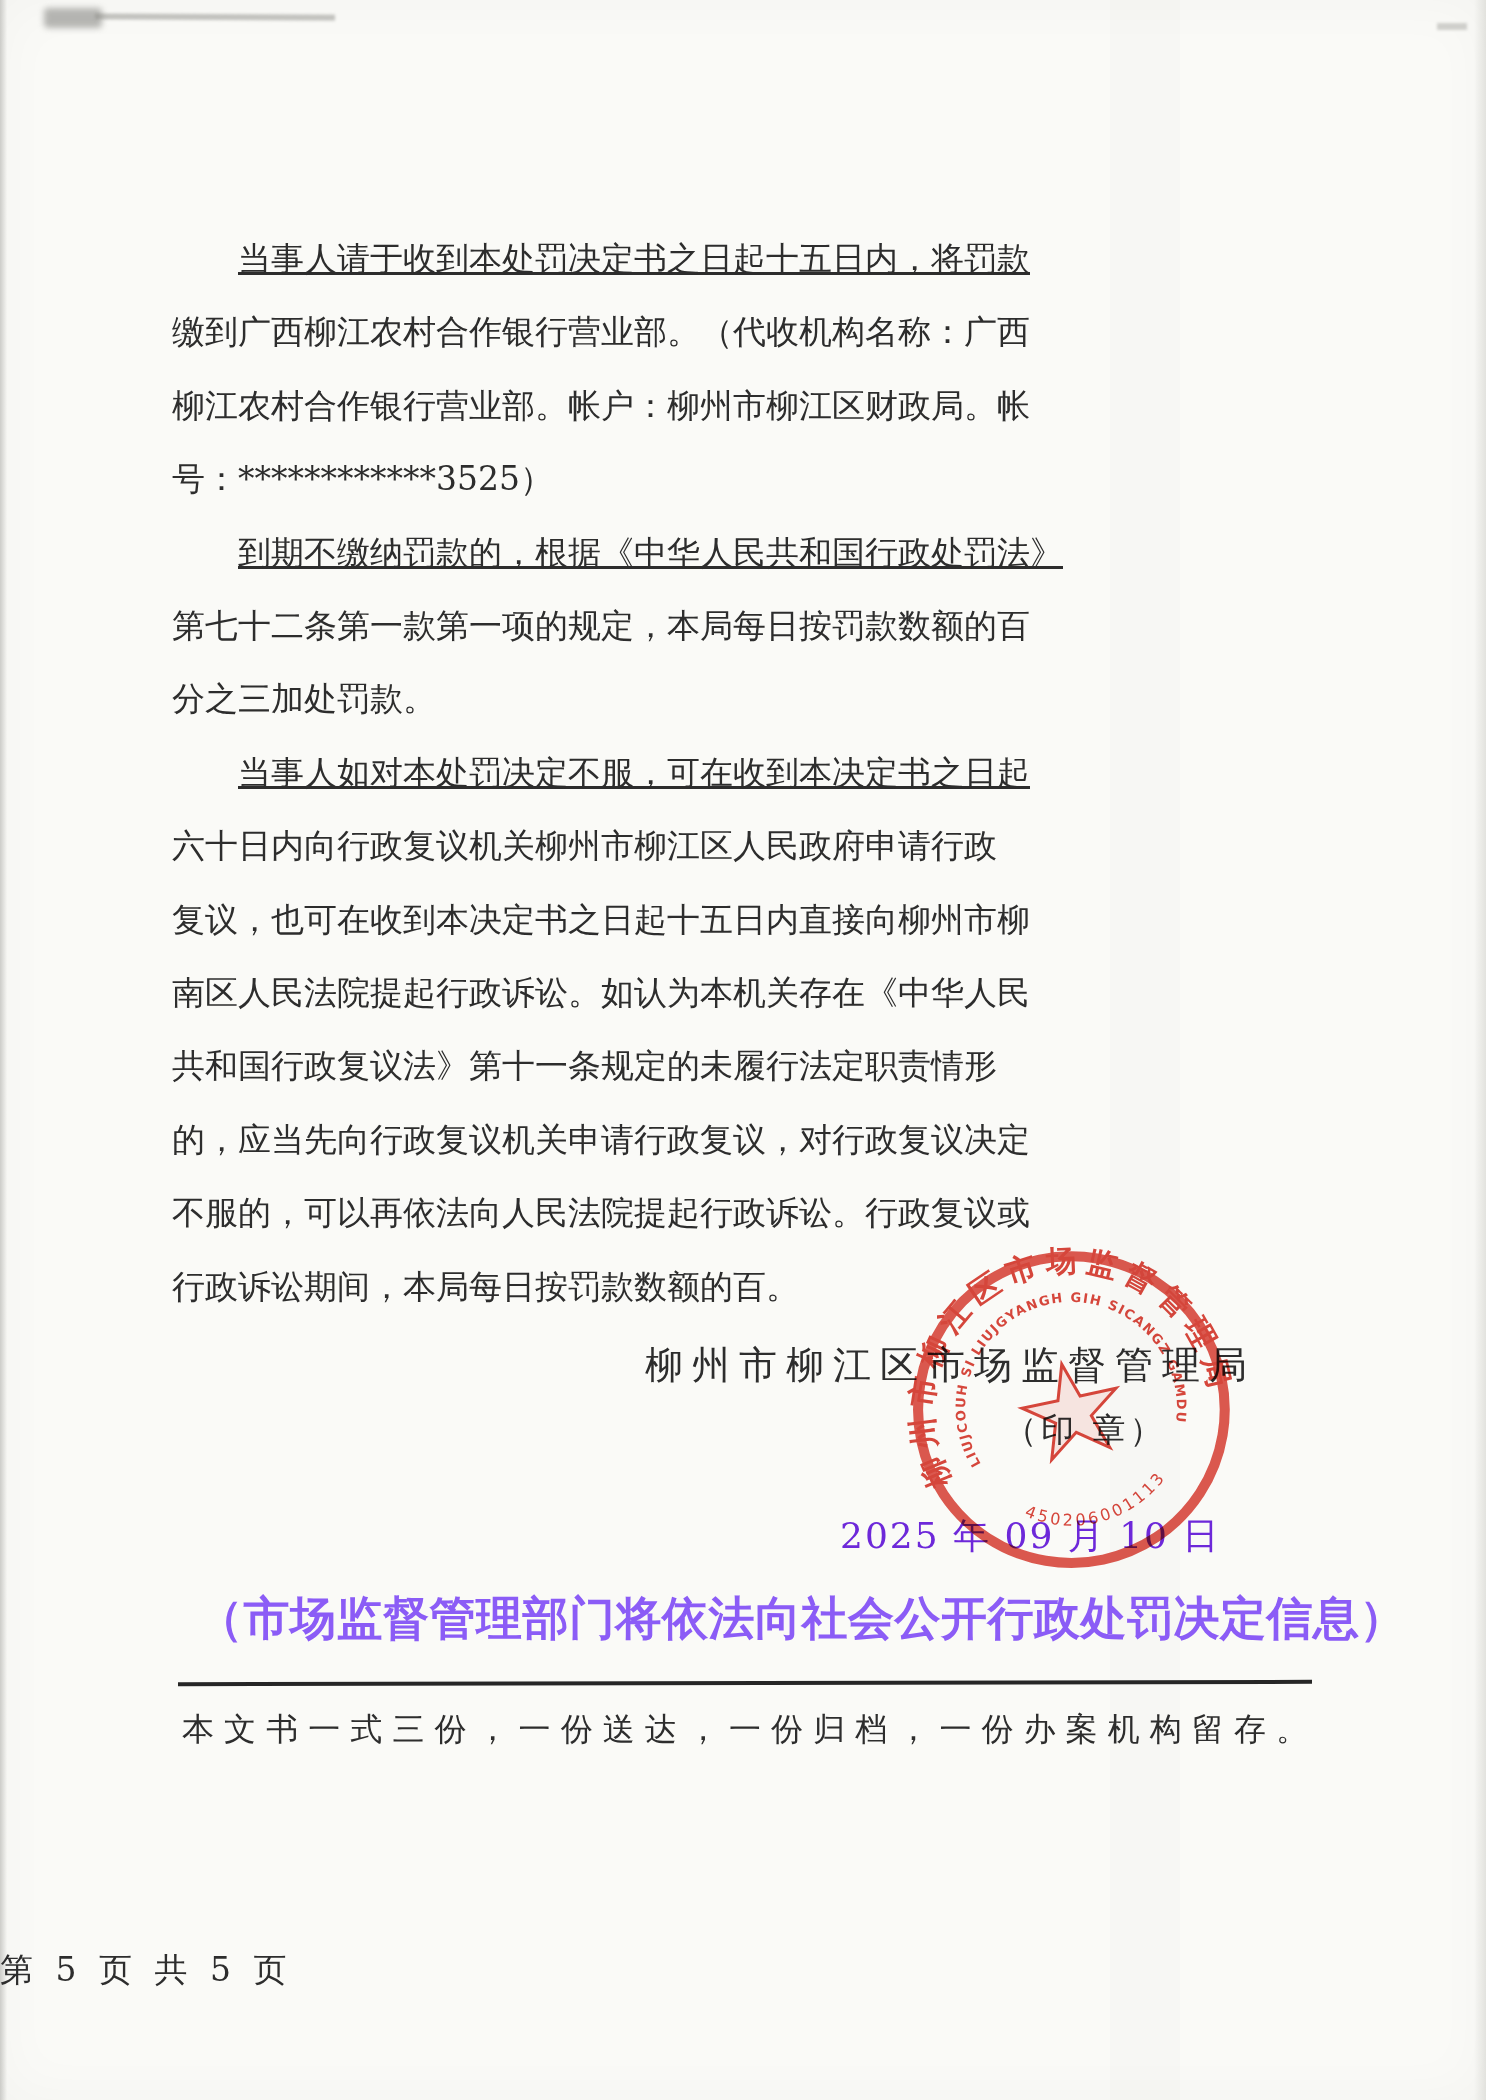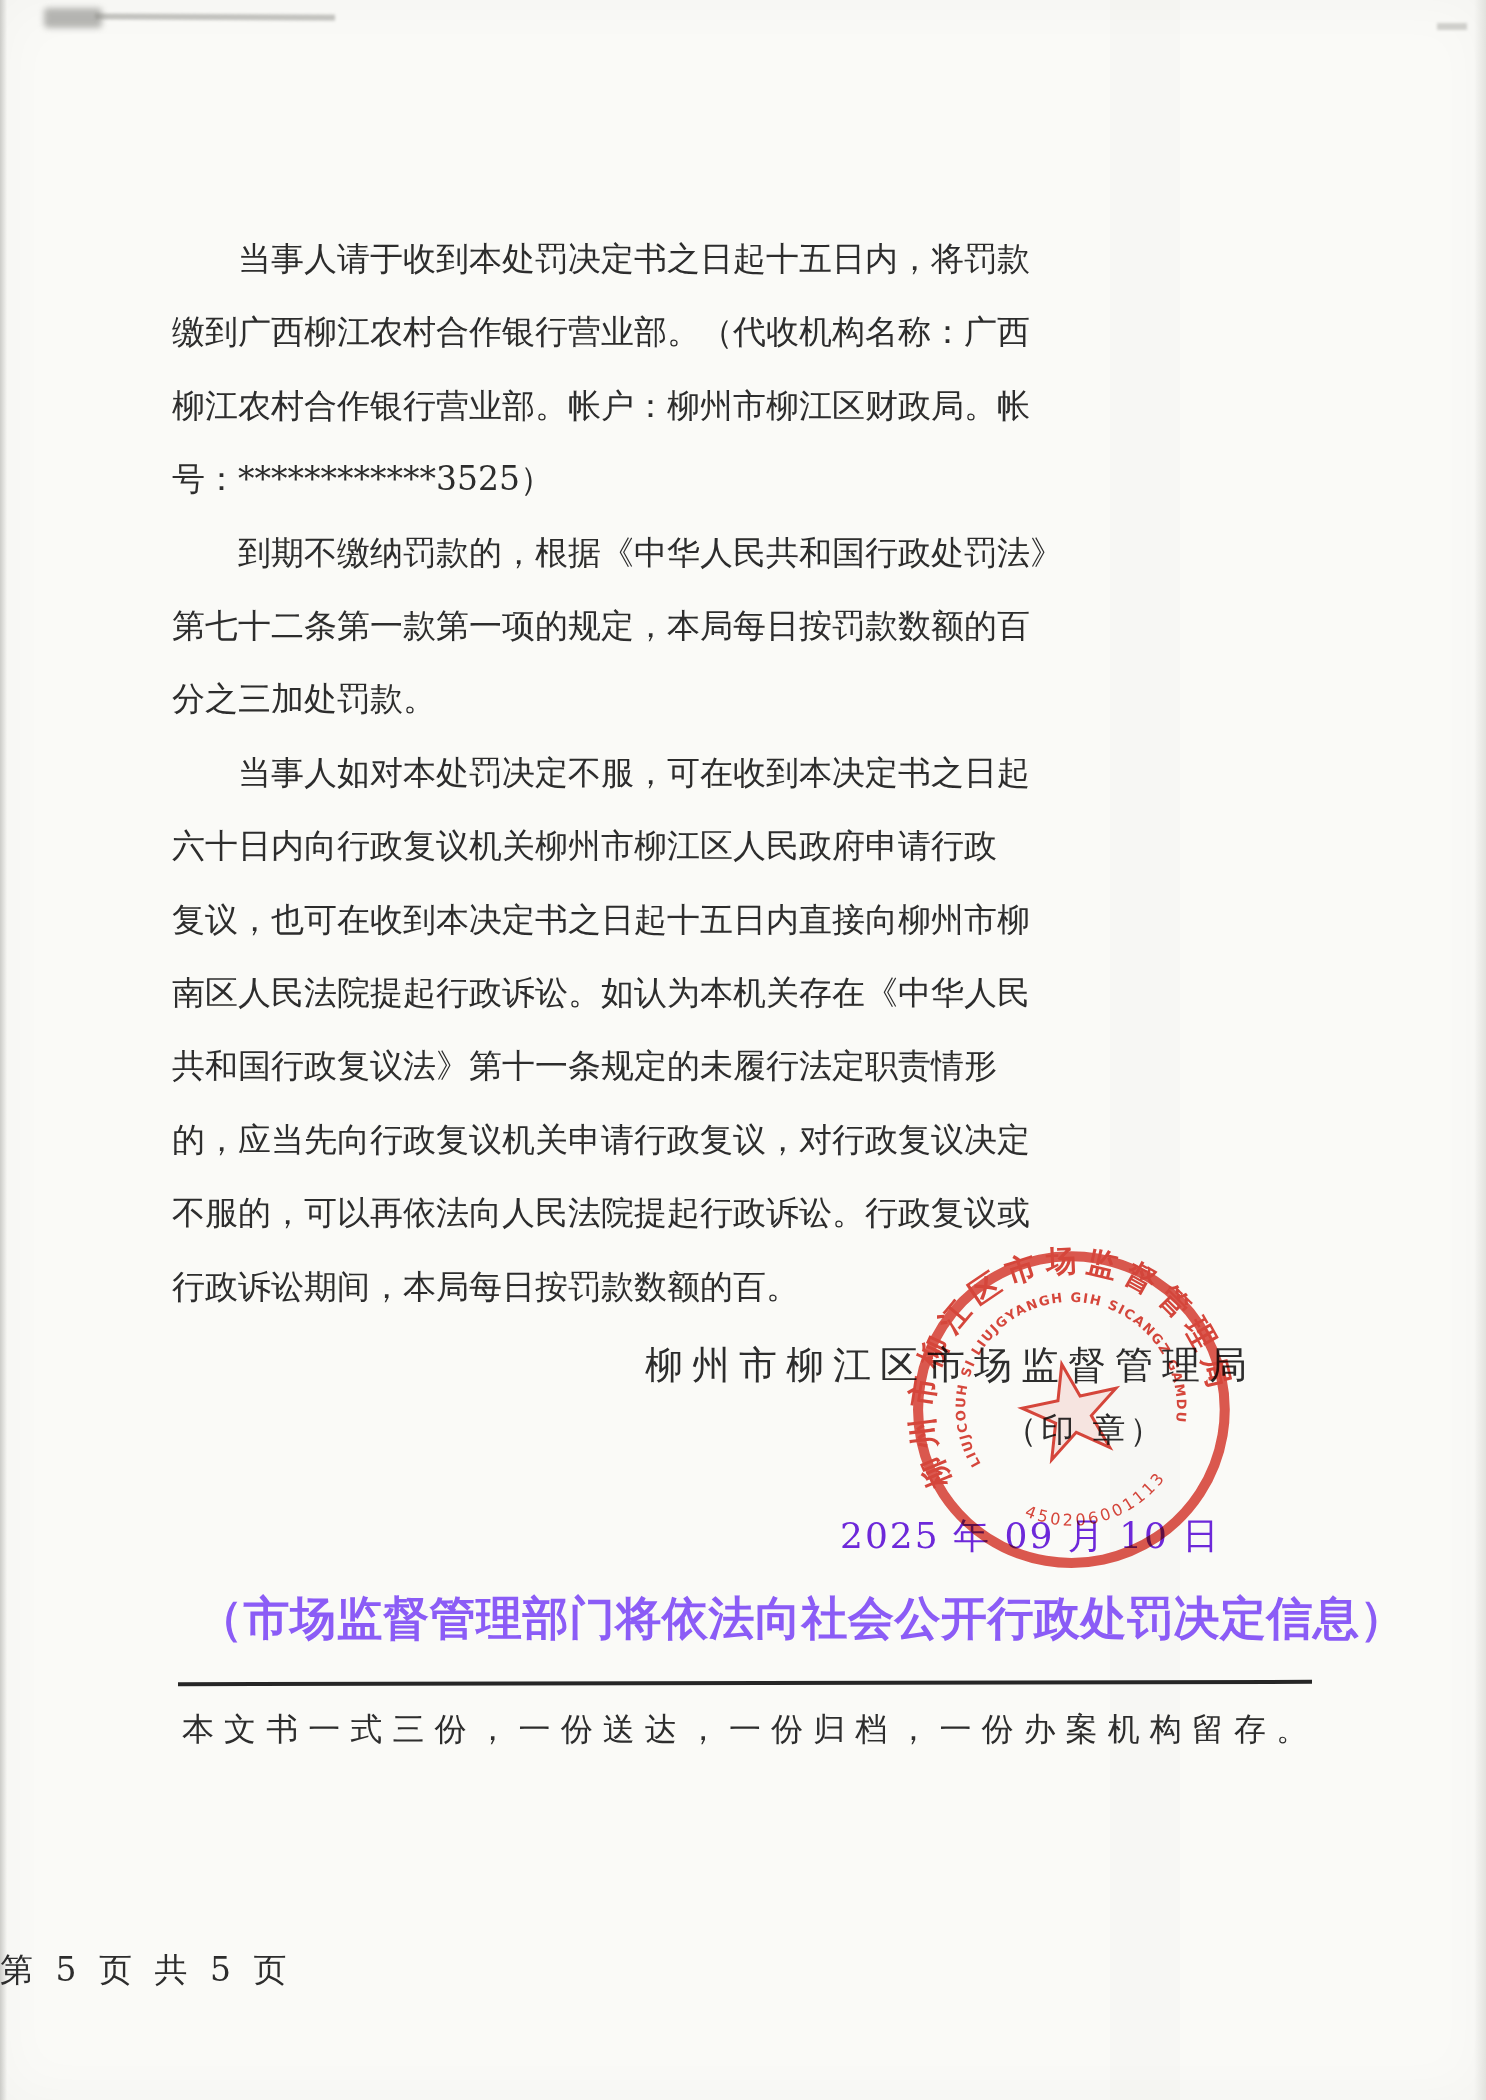--- a/index.html
+++ b/index.html
@@ -27,21 +27,21 @@
   .crease{position:absolute;left:1110px;top:0;width:70px;height:100%;
     background:rgba(60,60,55,0.015);}
   
   .body-text{
     position:absolute;left:172px;top:222px;width:822px;
     font-size:33px;line-height:73.4px;color:#2d2d2d;
   }
   .line{text-align:justify;text-align-last:justify;white-space:nowrap;
     text-align-last:justify;}
   .line.short{text-align-last:left;}
-  .line.indent{text-indent:66px;}
+  .line.indent{text-indent:66px;text-decoration:underline;}
   
   .sig-org{position:absolute;left:645px;top:1340px;font-size:38px;
     letter-spacing:9px;color:#2d2d2d;white-space:nowrap;}
   .sig-note{position:absolute;left:1004px;top:1408px;font-size:33px;
     letter-spacing:4px;color:#2d2d2d;white-space:nowrap;z-index:2;}
   .sig-date{position:absolute;left:840px;top:1512px;font-size:36px;
     letter-spacing:2px;color:#6d28d9;white-space:nowrap;z-index:2;}
   
   .seal{position:absolute;left:898px;top:1236px;width:348px;height:348px;
     transform:rotate(-12deg);z-index:5;mix-blend-mode:multiply;opacity:.93;}

